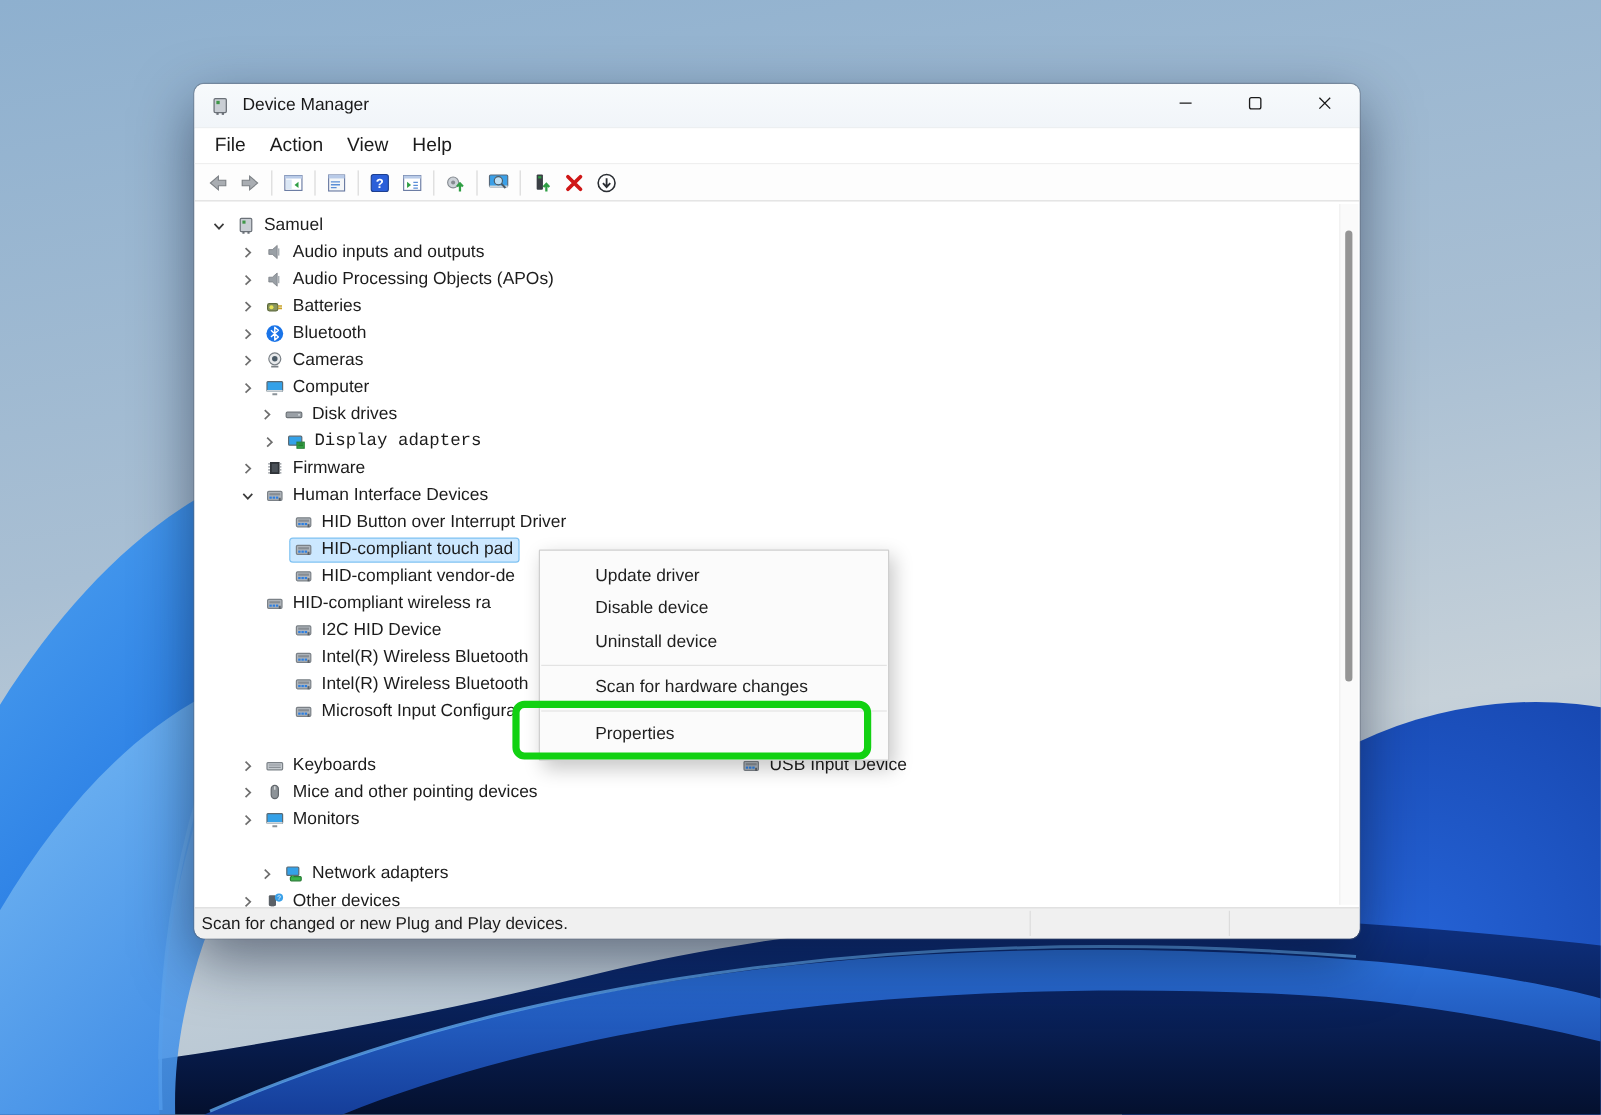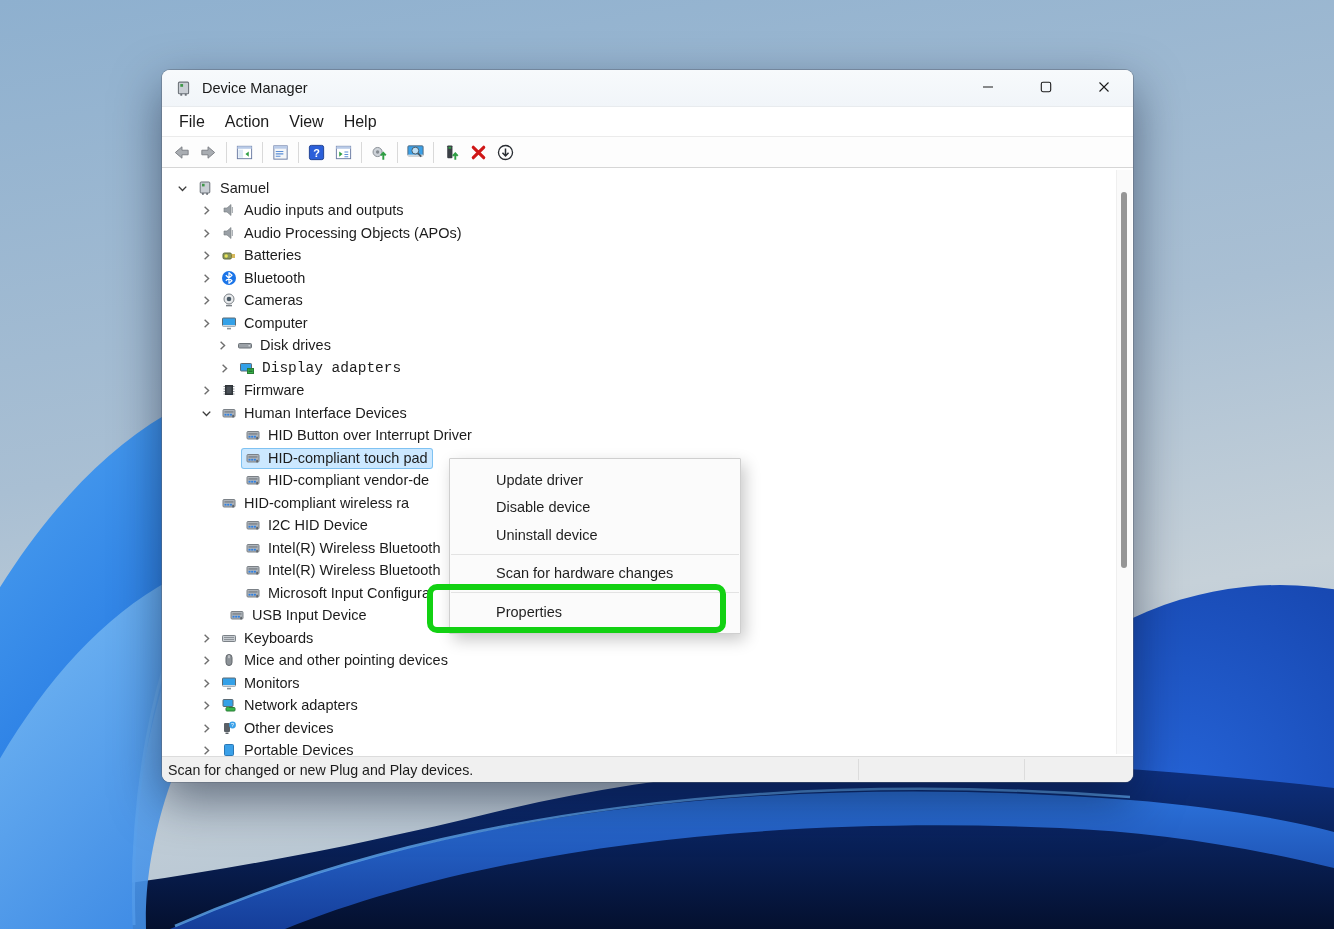--- a/index.html
+++ b/index.html
@@ -528,21 +528,21 @@
                 <rect x="3.5" y="6" width="9" height="1.8" fill="#878d93"></rect>
                 <rect x="3.5" y="8.8" width="2" height="1.8" fill="#2e7fe0"></rect>
                 <rect x="6.2" y="8.8" width="2" height="1.8" fill="#2e7fe0"></rect>
                 <rect x="8.9" y="8.8" width="2" height="1.8" fill="#2e7fe0"></rect>
                 <rect x="11.3" y="9.8" width="1.6" height="2.6" fill="#5a6066"></rect>
               </svg>
             </span>
             <span class="nlabel">Microsoft Input Configura</span>
           </span>
         </div>
-        <div class="trow" style="padding-left: 40px;">
+        <div class="trow" style="padding-left: 80px; flex-direction: column;">
           <span class="chev"></span>
           <span class="nwrap">
             <span class="nicon">
               <svg viewBox="0 0 16 16">
                 <rect x="2" y="4.5" width="12" height="7.5" rx="1" fill="#aeb4ba" stroke="#7b8187"></rect>
                 <rect x="3.5" y="6" width="9" height="1.8" fill="#878d93"></rect>
                 <rect x="3.5" y="8.8" width="2" height="1.8" fill="#2e7fe0"></rect>
                 <rect x="6.2" y="8.8" width="2" height="1.8" fill="#2e7fe0"></rect>
                 <rect x="8.9" y="8.8" width="2" height="1.8" fill="#2e7fe0"></rect>
                 <rect x="11.3" y="9.8" width="1.6" height="2.6" fill="#5a6066"></rect>
@@ -593,21 +593,21 @@
             <span class="nicon">
               <svg viewBox="0 0 16 16">
                 <rect x="1.5" y="3" width="13" height="8.2" rx="0.8" fill="#34a1e8" stroke="#5a6a74"></rect>
                 <rect x="1.5" y="10" width="13" height="1.5" fill="#cfd6db"></rect>
                 <path d="M6 13.6 h4" stroke="#8a9298" stroke-width="1.6"></path>
               </svg>
             </span>
             <span class="nlabel">Monitors</span>
           </span>
         </div>
-        <div class="trow" style="padding-left: 32px;">
+        <div class="trow" style="padding-left: 48px; margin-top: 23px;">
           <span class="chev">
             <svg viewBox="0 0 16 16">
               <path d="M6 4 L10.2 8 L6 12" stroke="#6e6e6e" stroke-width="1.5" fill="none"></path>
             </svg>
           </span>
           <span class="nwrap">
             <span class="nicon">
               <svg viewBox="0 0 16 16">
                 <rect x="2" y="2.5" width="10" height="7" rx="0.8" fill="#34a1e8" stroke="#5a6a74"></rect>
                 <rect x="5" y="10.5" width="9" height="3.5" rx="0.8" fill="#39b54a" stroke="#2a7d36"></rect>

